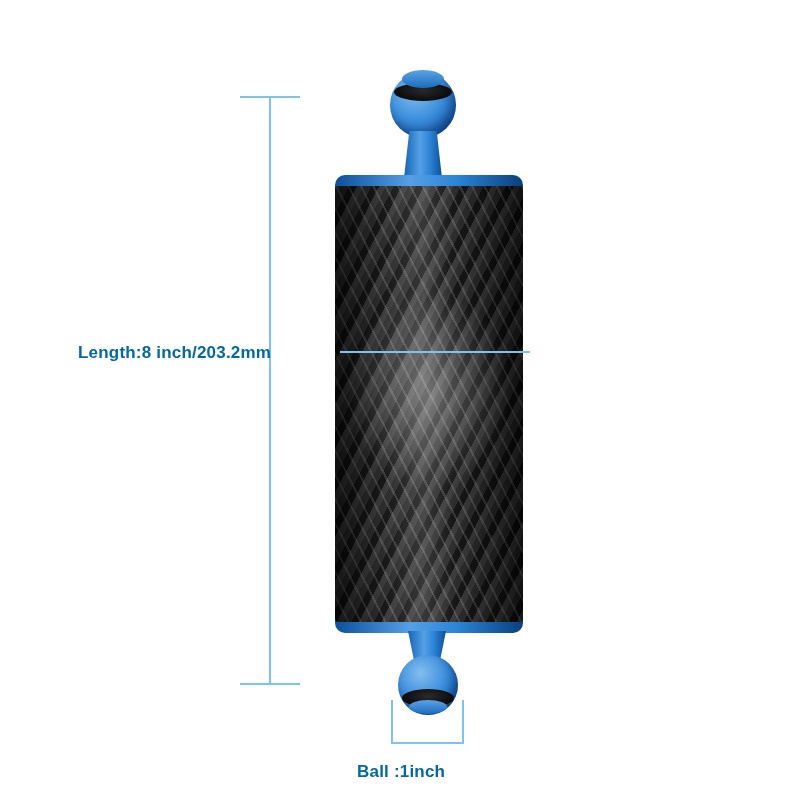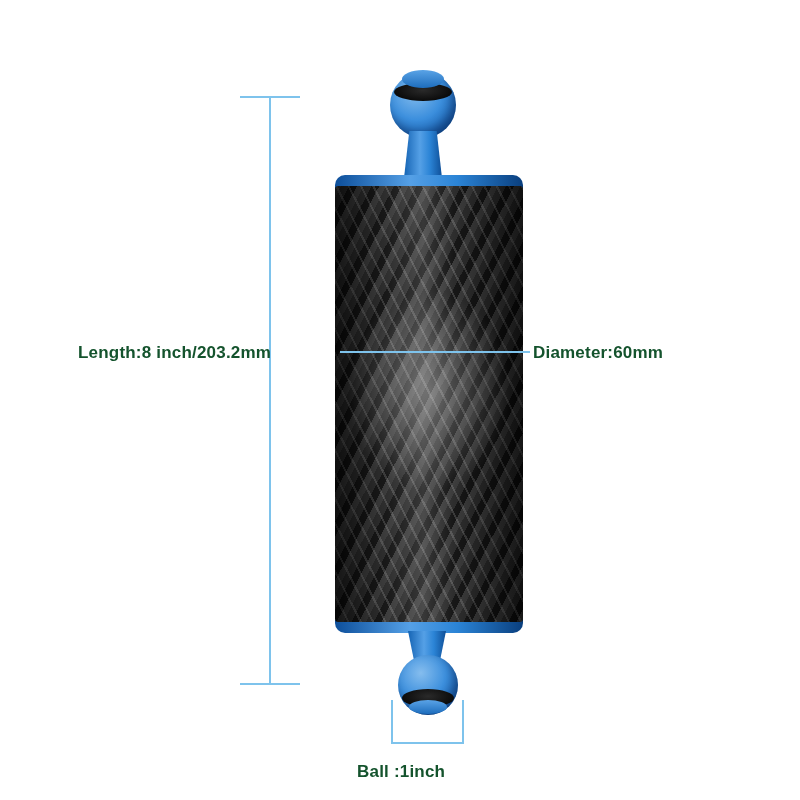--- a/index.html
+++ b/index.html
@@ -41,21 +41,21 @@
       radial-gradient(ellipse 60% 32% at 50% 47%, rgba(255,255,255,0.30), rgba(255,255,255,0) 72%),
       linear-gradient(90deg, rgba(0,0,0,0.60) 0%, rgba(130,130,130,0.12) 28%, rgba(215,215,215,0.22) 47%, rgba(130,130,130,0.10) 63%, rgba(0,0,0,0.55) 100%),
       repeating-linear-gradient(63deg, rgba(210,210,210,0.20) 0 2px, rgba(0,0,0,0) 2px 11px),
       repeating-linear-gradient(-63deg, #343434 0 6px, #0b0b0b 6px 13px, #242424 13px 20px),
       #141414;
   }
   
   .dims{position:absolute;left:0;top:0;z-index:5;pointer-events:none;}
   .dim-label{
     position:absolute;z-index:6;
-    color:#14532d;font-size:17px;font-weight:700;letter-spacing:0.2px;
+    color:#0369a1;font-size:17px;font-weight:700;letter-spacing:0.2px;
     white-space:nowrap;
   }
   .label-length{left:78px;top:343px;width:190px;text-align:left;}
   .label-diameter{left:533px;top:343px;}
   .label-ball{left:357px;top:762px;width:140px;text-align:left;}
 </style>
 </head>
 <body>
 
 <div class="stage">
@@ -81,16 +81,15 @@
     <line x1="240" y1="684" x2="300" y2="684" stroke="#7ec3ec" stroke-width="2"></line>
 
     <line x1="340" y1="352" x2="530" y2="352" stroke="#7ec3ec" stroke-width="2"></line>
 
     <line x1="392" y1="700" x2="392" y2="744" stroke="#7ec3ec" stroke-width="2"></line>
     <line x1="463" y1="700" x2="463" y2="744" stroke="#7ec3ec" stroke-width="2"></line>
     <line x1="392" y1="743" x2="463" y2="743" stroke="#7ec3ec" stroke-width="2"></line>
   </svg>
 
   <div class="dim-label label-length">Length:8 inch/203.2mm</div>
-  <div class="dim-label label-diameter">Diameter:60mm</div>
   <div class="dim-label label-ball">Ball :1inch</div>
 
 </div>
 
 </body></html>

